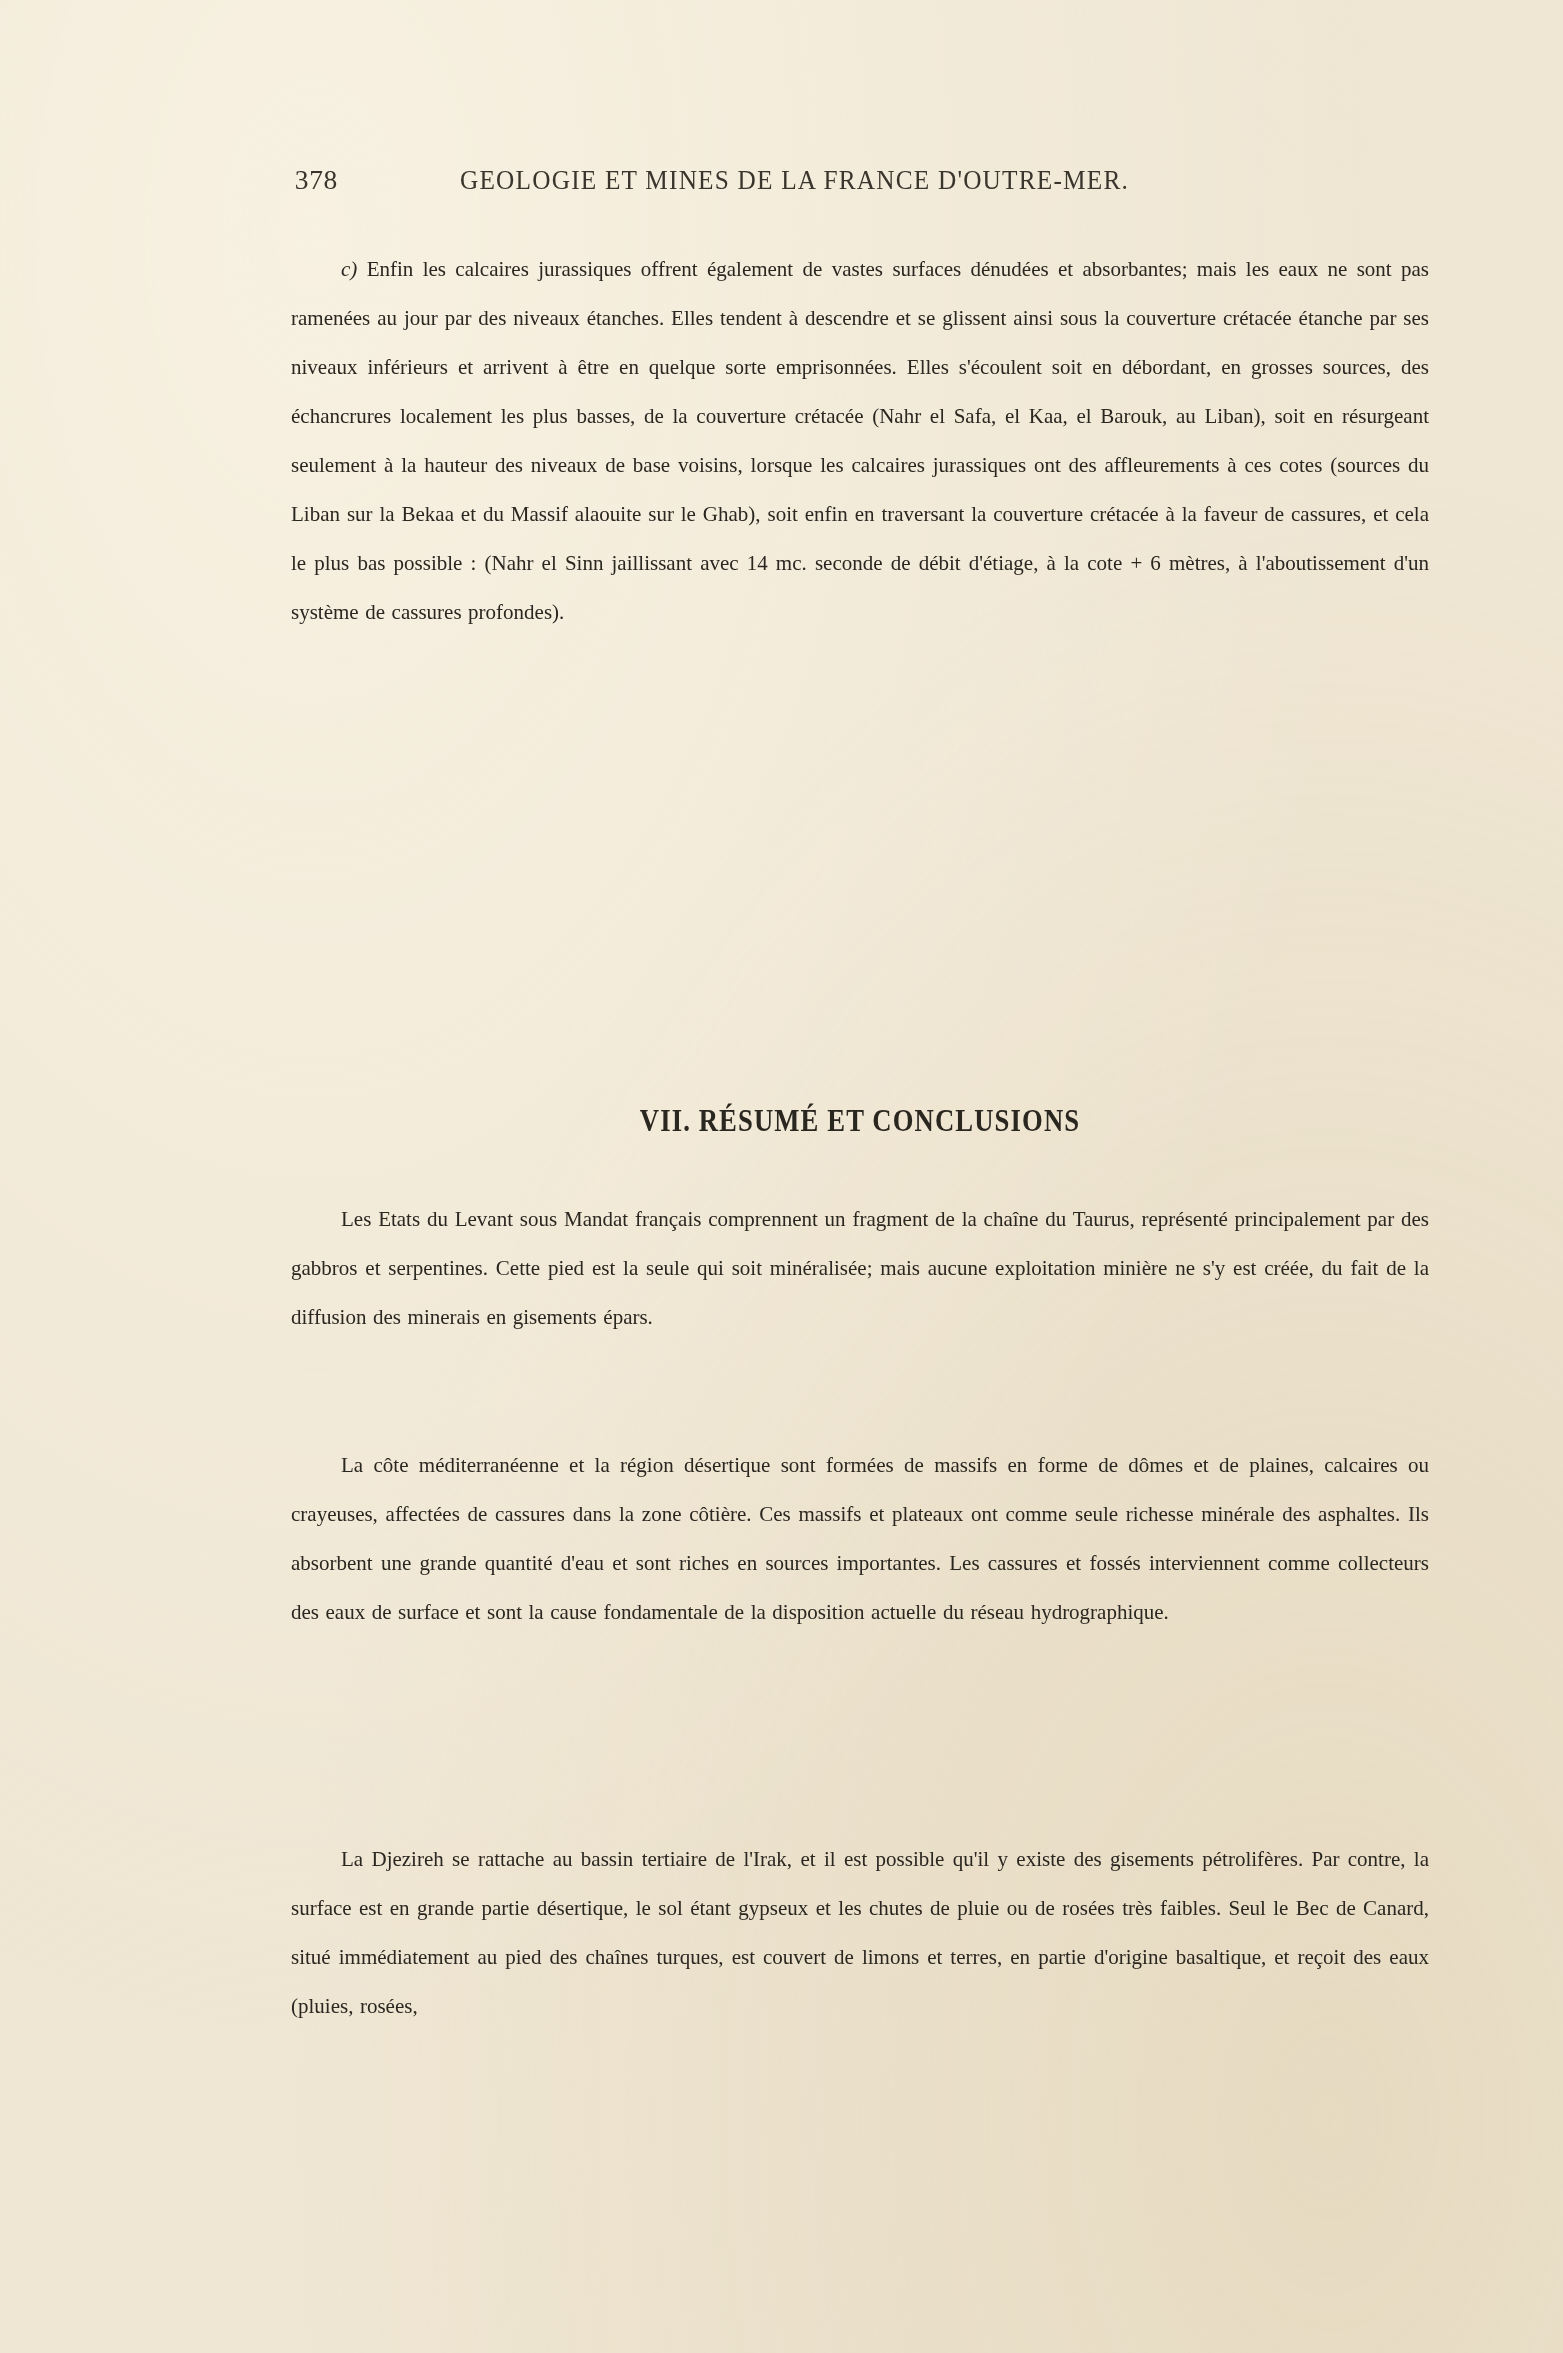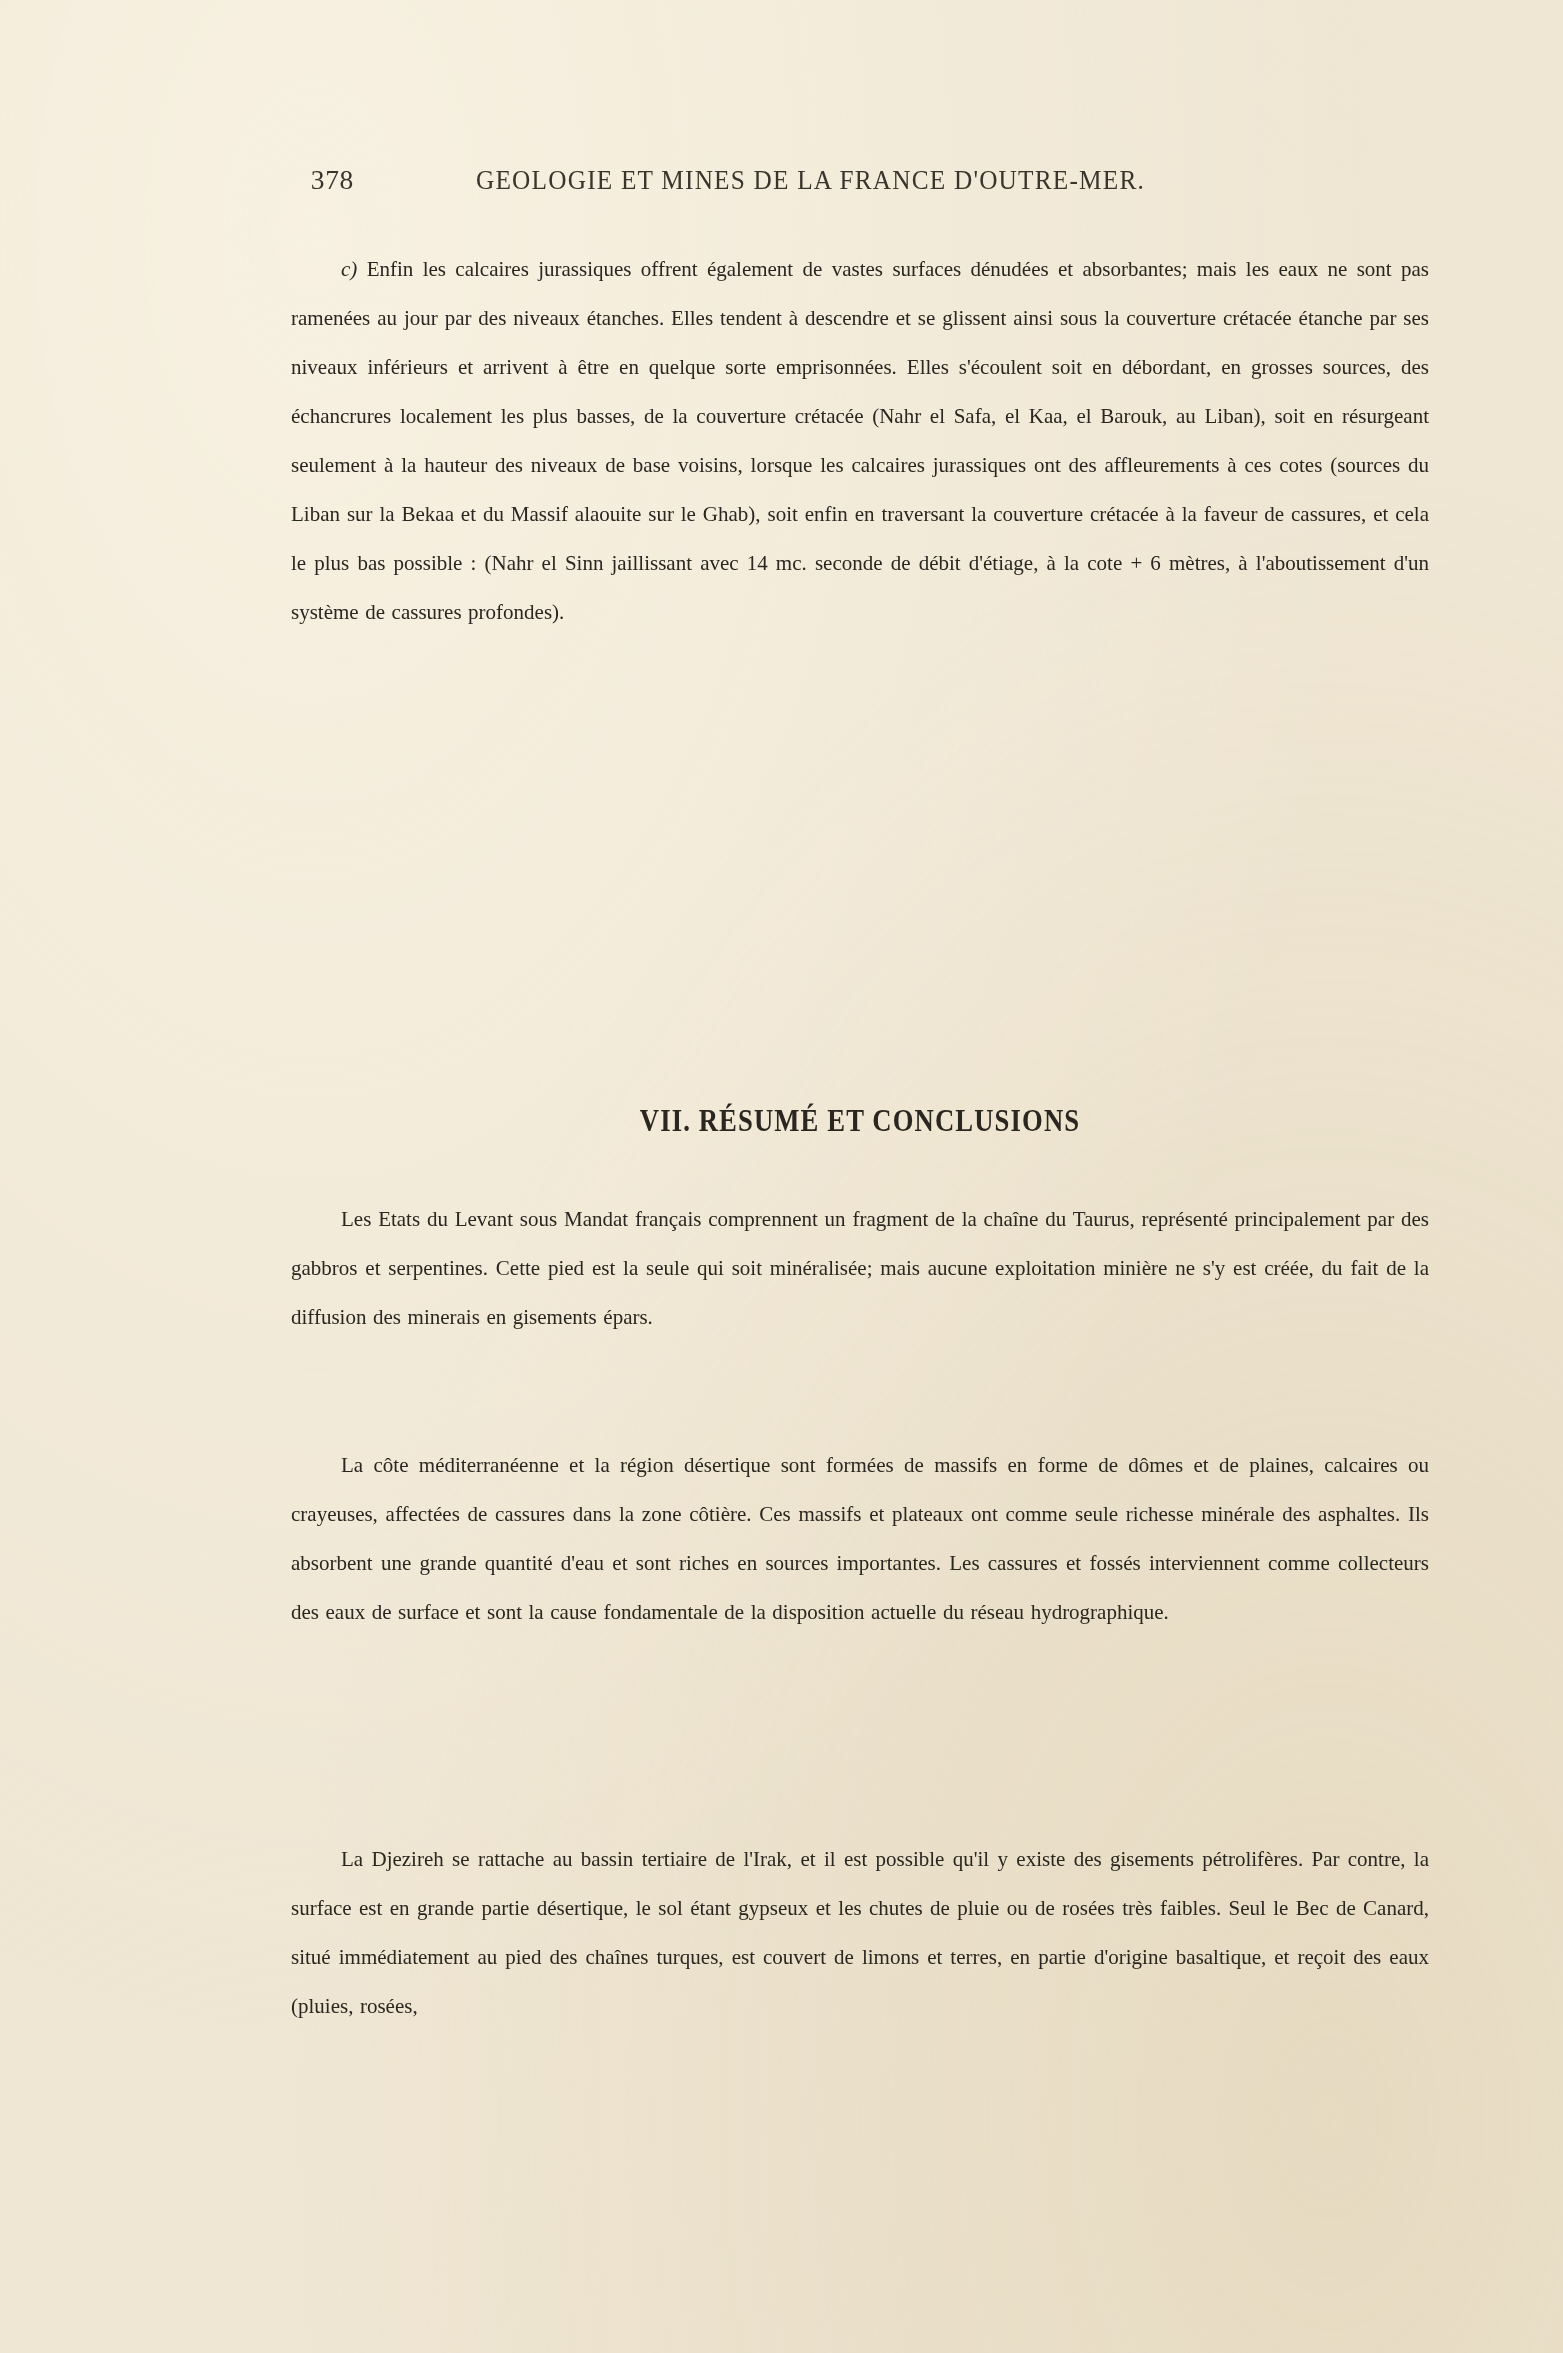--- a/index.html
+++ b/index.html
@@ -20,21 +20,21 @@
   }
   .page {
     position: absolute;
     left: 291px;
     top: 0;
     width: 1138px;
   }
   .running-head {
     position: absolute;
     top: 164px;
-    left: 16px;
+    left: 0;
     width: 1138px;
     height: 38px;
     font-size: 27.5px;
     letter-spacing: 0.6px;
     color: #3a352c;
   }
   .running-head .page-number {
     position: absolute;
     left: 3.8px;
     top: 0;

